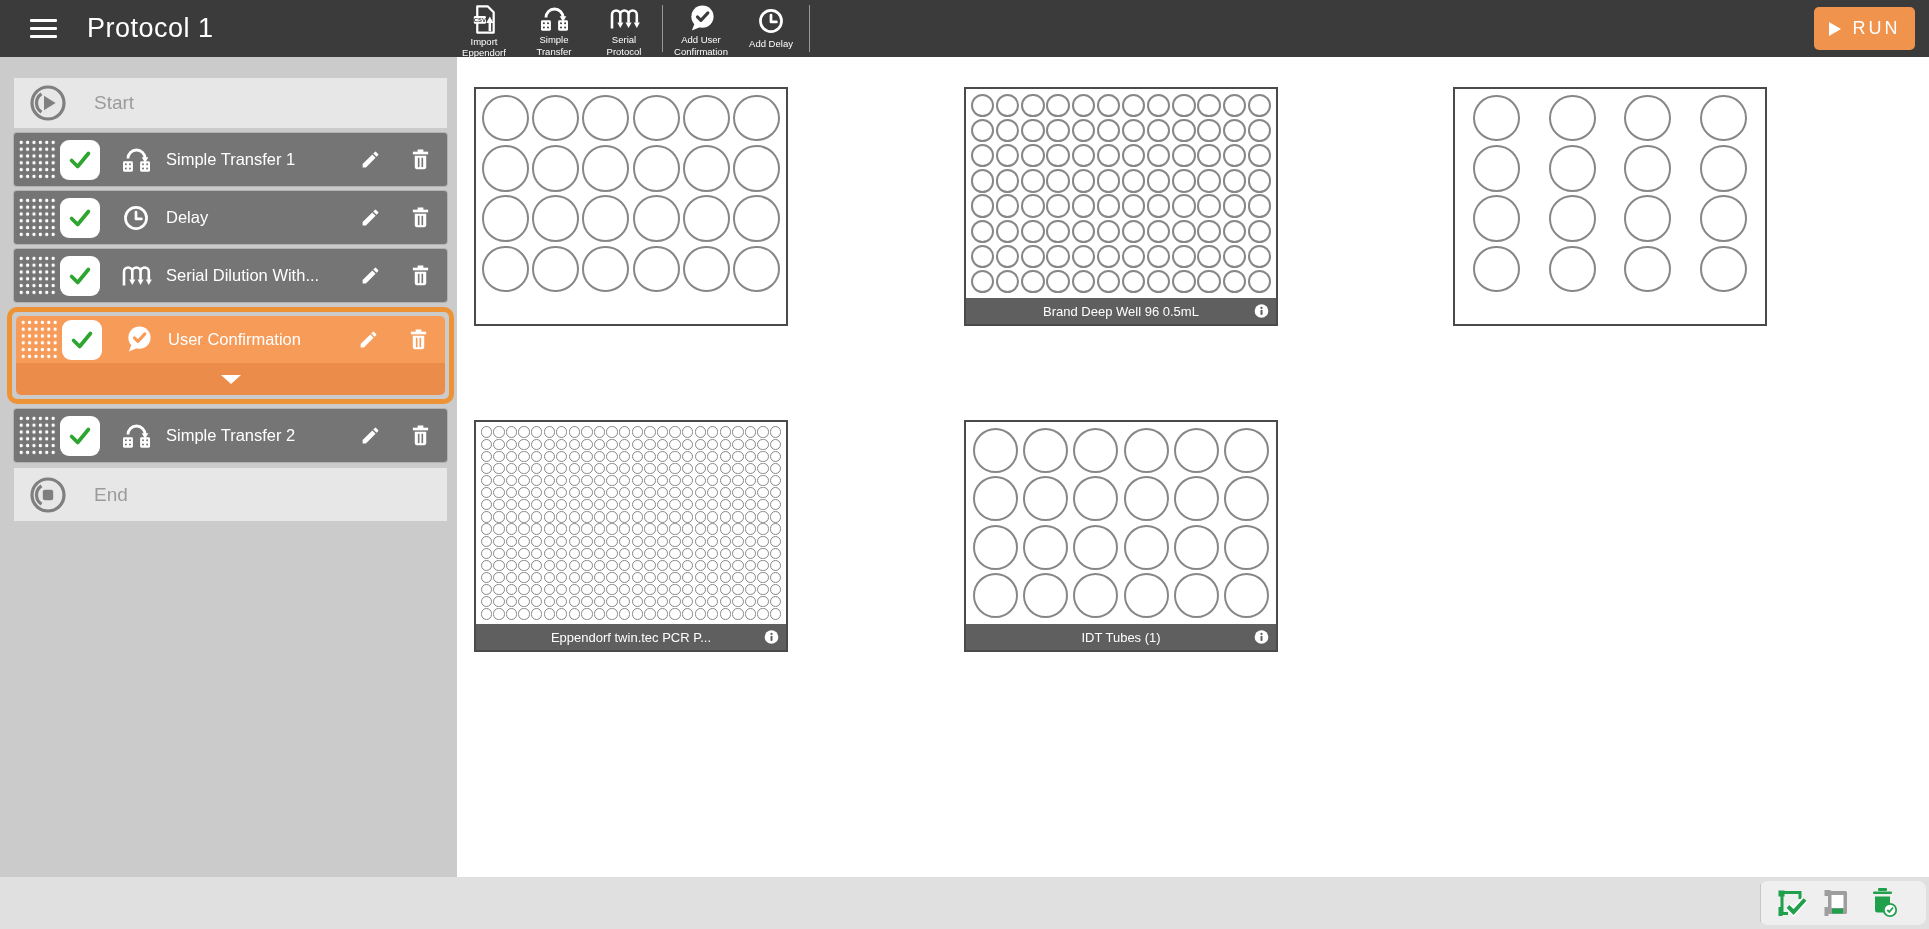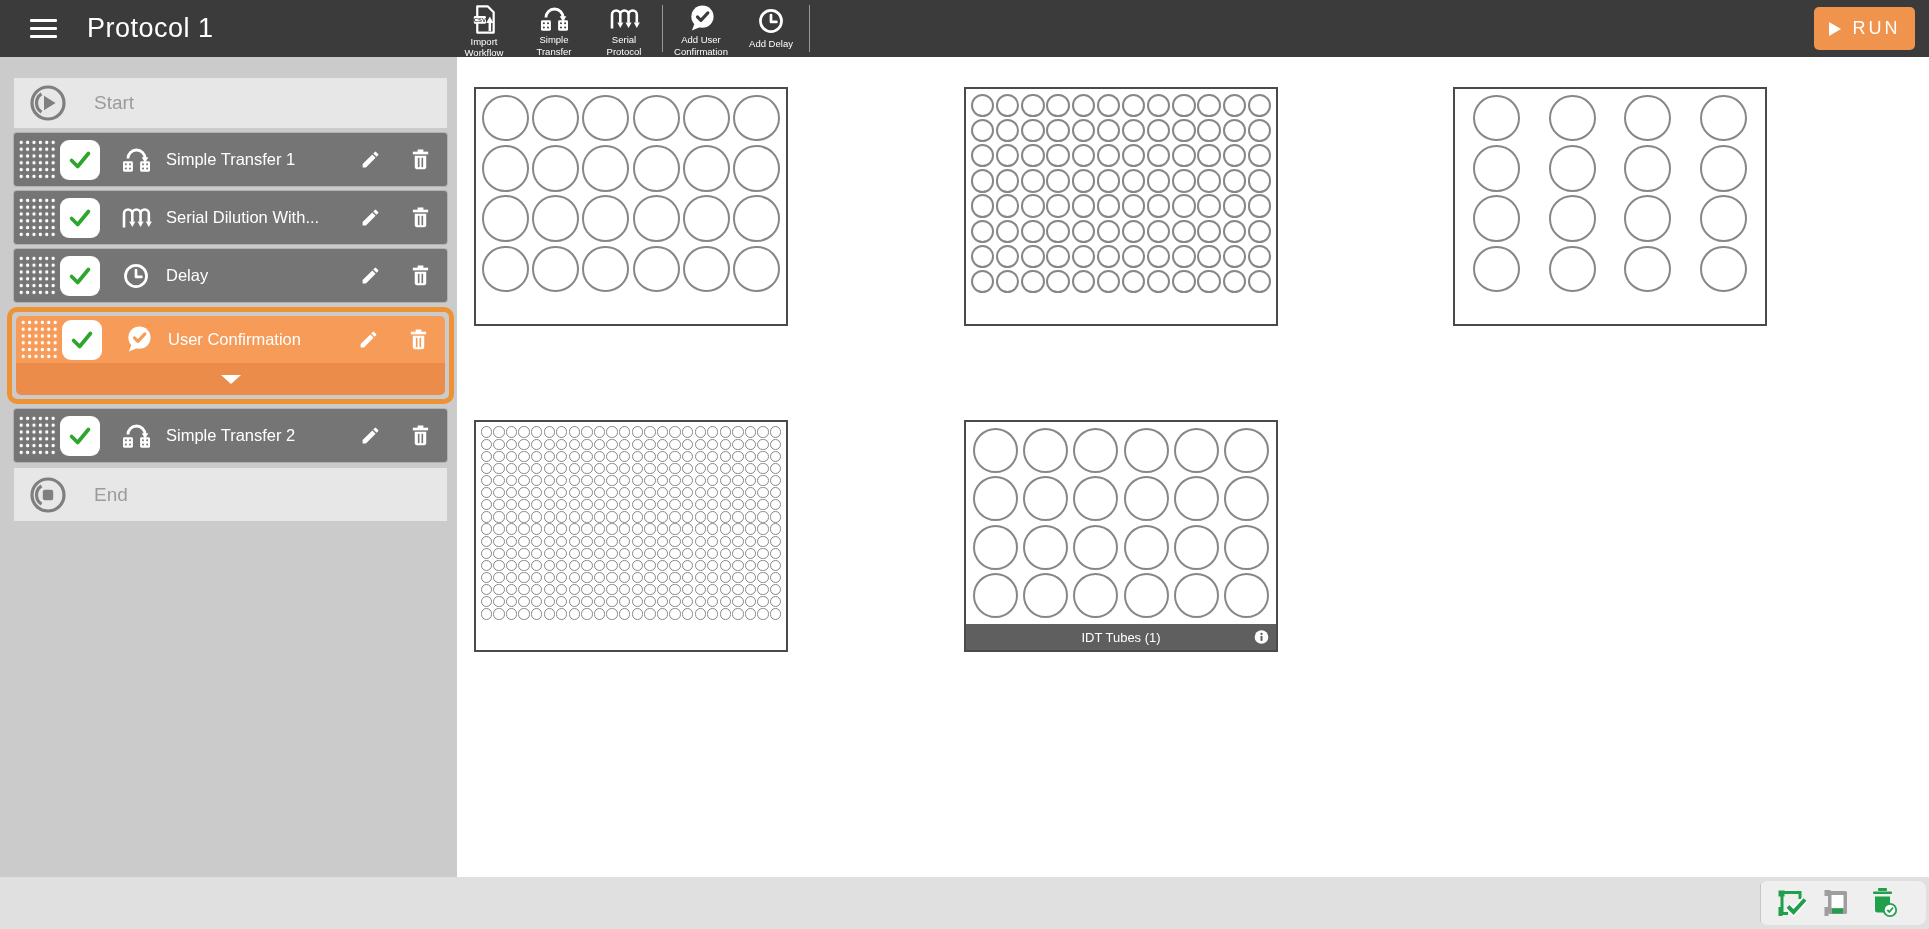--- a/index.html
+++ b/index.html
@@ -76,21 +76,21 @@
         <div class="tool">
           <div class="ticon">
             <svg width="29" height="31" viewBox="0 0 30 32">
               <path d="M7.5 2.5 H18.5 L24.5 8.5 V29.5 H7.5 Z" fill="none" stroke="#fff" stroke-width="2.3" stroke-linejoin="round"></path>
               <rect x="4" y="12.5" width="12.5" height="8" rx="1.2" fill="#fff"></rect>
               <text x="10.2" y="18.8" font-size="6.2" font-weight="bold" text-anchor="middle" fill="#3B3B3B">CSV</text>
               <path d="M20.5 28 V18" stroke="#fff" stroke-width="2.6"></path>
               <polygon points="16.8,19.5 24.2,19.5 20.5,13" fill="#fff"></polygon>
             </svg>
           </div>
-          <div class="tlabel"><span>Import</span><br><span>Workflow</span></div>
+          <div class="tlabel"><span>Import</span><br><span>Eppendorf</span></div>
         </div>
         <div class="tool">
           <div class="ticon">
             <svg width="31" height="27" viewBox="0 0 34 30">
               <path d="M7.5 14 A 9.5 9.5 0 0 1 26.5 14" fill="none" stroke="#fff" stroke-width="3.2"></path>
               <polygon points="22.8,12.5 30.2,12.5 26.5,18.5" fill="#fff"></polygon>
               <rect x="2" y="17" width="11" height="11.5" rx="1.5" fill="#fff"></rect>
               <rect x="21" y="17" width="11" height="11.5" rx="1.5" fill="#fff"></rect>
               <g fill="#3B3B3B">
                 <circle cx="5.2" cy="20.4" r="1.1"></circle>
@@ -199,28 +199,26 @@
           </div>
         </div>
         <div class="step">
           <div class="drag-handle"></div>
           <div class="checkbox">
             <svg width="28" height="28" viewBox="0 0 30 30">
               <path d="M6 15.5 L12.5 22 L24 8" fill="none" stroke="#2EA52E" stroke-width="4" stroke-linecap="round" stroke-linejoin="round"></path>
             </svg>
           </div>
           <div class="step-icon">
-            <svg width="31" height="25" viewBox="0 0 36 29">
-              <path d="M3.5 26 V10 A 4.8 4.8 0 0 1 13.1 10 V19.5 M13.1 19.5 V10 A 4.8 4.8 0 0 1 22.7 10 V19.5 M22.7 19.5 V10 A 4.8 4.8 0 0 1 32.3 10 V19.5" fill="none" stroke="#fff" stroke-width="3"></path>
-              <polygon points="9.6,19 16.6,19 13.1,25.5" fill="#fff"></polygon>
-              <polygon points="19.2,19 26.2,19 22.7,25.5" fill="#fff"></polygon>
-              <polygon points="28.8,19 35.8,19 32.3,25.5" fill="#fff"></polygon>
-            </svg>
-          </div>
-          <div class="step-label">Serial Dilution With...</div>
+            <svg width="28" height="28" viewBox="0 0 30 30">
+              <circle cx="15" cy="15" r="11.3" fill="none" stroke="#fff" stroke-width="2.9"></circle>
+              <path d="M15 8.7 V16 H20.8" fill="none" stroke="#fff" stroke-width="2.9" stroke-linecap="round" stroke-linejoin="round"></path>
+            </svg>
+          </div>
+          <div class="step-label">Delay</div>
           <div class="icon-btn edit">
             <svg width="21" height="21" viewBox="0 0 24 24" fill="#fff">
               <path d="M3 17.25V21h3.75L17.81 9.94l-3.75-3.75L3 17.25zM20.71 7.04a1 1 0 0 0 0-1.41l-2.34-2.34a1 1 0 0 0-1.41 0l-1.83 1.83 3.75 3.75 1.83-1.83z"></path>
             </svg>
           </div>
           <div class="icon-btn del">
             <svg width="21" height="23" viewBox="0 0 22 24">
               <rect x="8" y="1.5" width="6" height="3" fill="#fff"></rect>
               <rect x="3" y="3.8" width="16" height="2.8" fill="#fff"></rect>
               <path d="M5 8.2 h12 v12 a1.9 1.9 0 0 1 -1.9 1.9 h-8.2 a1.9 1.9 0 0 1 -1.9 -1.9 z" fill="#fff"></path>
@@ -230,26 +228,28 @@
           </div>
         </div>
         <div class="step">
           <div class="drag-handle"></div>
           <div class="checkbox">
             <svg width="28" height="28" viewBox="0 0 30 30">
               <path d="M6 15.5 L12.5 22 L24 8" fill="none" stroke="#2EA52E" stroke-width="4" stroke-linecap="round" stroke-linejoin="round"></path>
             </svg>
           </div>
           <div class="step-icon">
-            <svg width="28" height="28" viewBox="0 0 30 30">
-              <circle cx="15" cy="15" r="11.3" fill="none" stroke="#fff" stroke-width="2.9"></circle>
-              <path d="M15 8.7 V16 H20.8" fill="none" stroke="#fff" stroke-width="2.9" stroke-linecap="round" stroke-linejoin="round"></path>
-            </svg>
-          </div>
-          <div class="step-label">Delay</div>
+            <svg width="31" height="25" viewBox="0 0 36 29">
+              <path d="M3.5 26 V10 A 4.8 4.8 0 0 1 13.1 10 V19.5 M13.1 19.5 V10 A 4.8 4.8 0 0 1 22.7 10 V19.5 M22.7 19.5 V10 A 4.8 4.8 0 0 1 32.3 10 V19.5" fill="none" stroke="#fff" stroke-width="3"></path>
+              <polygon points="9.6,19 16.6,19 13.1,25.5" fill="#fff"></polygon>
+              <polygon points="19.2,19 26.2,19 22.7,25.5" fill="#fff"></polygon>
+              <polygon points="28.8,19 35.8,19 32.3,25.5" fill="#fff"></polygon>
+            </svg>
+          </div>
+          <div class="step-label">Serial Dilution With...</div>
           <div class="icon-btn edit">
             <svg width="21" height="21" viewBox="0 0 24 24" fill="#fff">
               <path d="M3 17.25V21h3.75L17.81 9.94l-3.75-3.75L3 17.25zM20.71 7.04a1 1 0 0 0 0-1.41l-2.34-2.34a1 1 0 0 0-1.41 0l-1.83 1.83 3.75 3.75 1.83-1.83z"></path>
             </svg>
           </div>
           <div class="icon-btn del">
             <svg width="21" height="23" viewBox="0 0 22 24">
               <rect x="8" y="1.5" width="6" height="3" fill="#fff"></rect>
               <rect x="3" y="3.8" width="16" height="2.8" fill="#fff"></rect>
               <path d="M5 8.2 h12 v12 a1.9 1.9 0 0 1 -1.9 1.9 h-8.2 a1.9 1.9 0 0 1 -1.9 -1.9 z" fill="#fff"></path>
@@ -470,20 +470,30 @@
           <div class="well" style="height: 23.3663px; width: 23.3663px; border: 2px solid rgb(135, 135, 135);"></div>
           <div class="well" style="height: 23.3663px; width: 23.3663px; border: 2px solid rgb(135, 135, 135);"></div>
           <div class="well" style="height: 23.3663px; width: 23.3663px; border: 2px solid rgb(135, 135, 135);"></div>
           <div class="well" style="height: 23.3663px; width: 23.3663px; border: 2px solid rgb(135, 135, 135);"></div>
           <div class="well" style="height: 23.3663px; width: 23.3663px; border: 2px solid rgb(135, 135, 135);"></div>
           <div class="well" style="height: 23.3663px; width: 23.3663px; border: 2px solid rgb(135, 135, 135);"></div>
           <div class="well" style="height: 23.3663px; width: 23.3663px; border: 2px solid rgb(135, 135, 135);"></div>
           <div class="well" style="height: 23.3663px; width: 23.3663px; border: 2px solid rgb(135, 135, 135);"></div>
           <div class="well" style="height: 23.3663px; width: 23.3663px; border: 2px solid rgb(135, 135, 135);"></div>
         </div>
+        <div class="plate-label">
+          <span>Brand Deep Well 96 0.5mL</span>
+          <div class="plate-info">
+            <svg width="15" height="15" viewBox="0 0 16 16">
+              <circle cx="8" cy="8" r="7.3" fill="#fff"></circle>
+              <circle cx="8" cy="4.6" r="1.25" fill="#5F5F5F"></circle>
+              <rect x="6.9" y="6.6" width="2.2" height="5.6" rx="1" fill="#5F5F5F"></rect>
+            </svg>
+          </div>
+        </div>
       </div>
       <div class="plate" style="left: 996px; top: 30px; width: 314px; height: 239px;">
         <div class="wells" style="grid-template-columns: repeat(4, 1fr); grid-template-rows: repeat(4, 1fr);">
           <div class="well" style="height: 46.7325px; width: 46.7325px; border: 2px solid rgb(135, 135, 135);"></div>
           <div class="well" style="height: 46.7325px; width: 46.7325px; border: 2px solid rgb(135, 135, 135);"></div>
           <div class="well" style="height: 46.7325px; width: 46.7325px; border: 2px solid rgb(135, 135, 135);"></div>
           <div class="well" style="height: 46.7325px; width: 46.7325px; border: 2px solid rgb(135, 135, 135);"></div>
           <div class="well" style="height: 46.7325px; width: 46.7325px; border: 2px solid rgb(135, 135, 135);"></div>
           <div class="well" style="height: 46.7325px; width: 46.7325px; border: 2px solid rgb(135, 135, 135);"></div>
           <div class="well" style="height: 46.7325px; width: 46.7325px; border: 2px solid rgb(135, 135, 135);"></div>
@@ -877,20 +887,30 @@
           <div class="well" style="height: 11.2762px; width: 11.2762px; border: 1.3px solid rgb(135, 135, 135);"></div>
           <div class="well" style="height: 11.2762px; width: 11.2762px; border: 1.3px solid rgb(135, 135, 135);"></div>
           <div class="well" style="height: 11.2762px; width: 11.2762px; border: 1.3px solid rgb(135, 135, 135);"></div>
           <div class="well" style="height: 11.2762px; width: 11.2762px; border: 1.3px solid rgb(135, 135, 135);"></div>
           <div class="well" style="height: 11.2762px; width: 11.2762px; border: 1.3px solid rgb(135, 135, 135);"></div>
           <div class="well" style="height: 11.2762px; width: 11.2762px; border: 1.3px solid rgb(135, 135, 135);"></div>
           <div class="well" style="height: 11.2762px; width: 11.2762px; border: 1.3px solid rgb(135, 135, 135);"></div>
           <div class="well" style="height: 11.2762px; width: 11.2762px; border: 1.3px solid rgb(135, 135, 135);"></div>
           <div class="well" style="height: 11.2762px; width: 11.2762px; border: 1.3px solid rgb(135, 135, 135);"></div>
           <div class="well" style="height: 11.2762px; width: 11.2762px; border: 1.3px solid rgb(135, 135, 135);"></div>
+        </div>
+        <div class="plate-label">
+          <span>Eppendorf twin.tec PCR P...</span>
+          <div class="plate-info">
+            <svg width="15" height="15" viewBox="0 0 16 16">
+              <circle cx="8" cy="8" r="7.3" fill="#fff"></circle>
+              <circle cx="8" cy="4.6" r="1.25" fill="#5F5F5F"></circle>
+              <rect x="6.9" y="6.6" width="2.2" height="5.6" rx="1" fill="#5F5F5F"></rect>
+            </svg>
+          </div>
         </div>
       </div>
       <div class="plate" style="left: 507px; top: 363px; width: 314px; height: 232px;">
         <div class="wells" style="grid-template-columns: repeat(6, 1fr); grid-template-rows: repeat(4, 1fr);">
           <div class="well" style="height: 45.105px; width: 45.105px; border: 2px solid rgb(135, 135, 135);"></div>
           <div class="well" style="height: 45.105px; width: 45.105px; border: 2px solid rgb(135, 135, 135);"></div>
           <div class="well" style="height: 45.105px; width: 45.105px; border: 2px solid rgb(135, 135, 135);"></div>
           <div class="well" style="height: 45.105px; width: 45.105px; border: 2px solid rgb(135, 135, 135);"></div>
           <div class="well" style="height: 45.105px; width: 45.105px; border: 2px solid rgb(135, 135, 135);"></div>
           <div class="well" style="height: 45.105px; width: 45.105px; border: 2px solid rgb(135, 135, 135);"></div>

